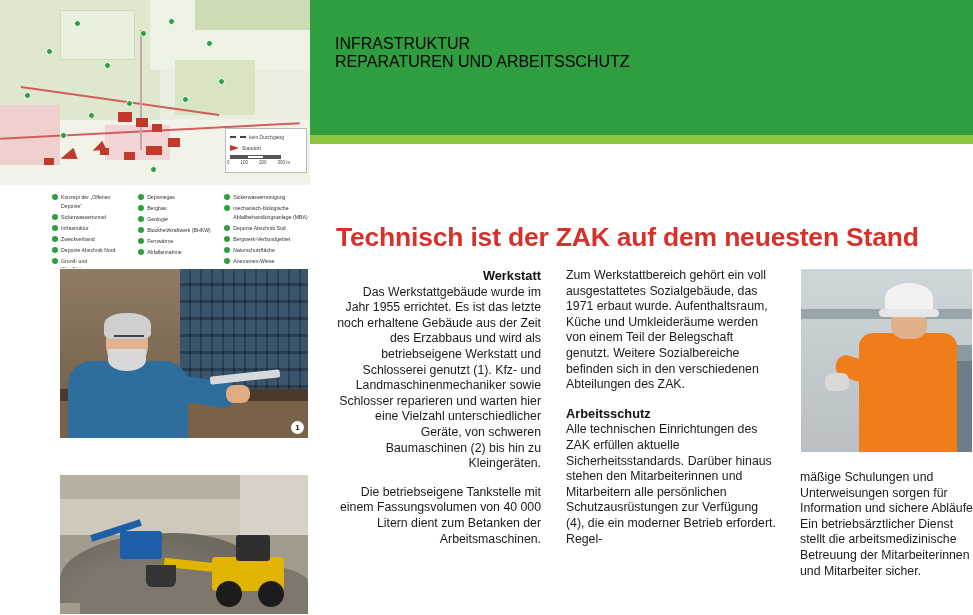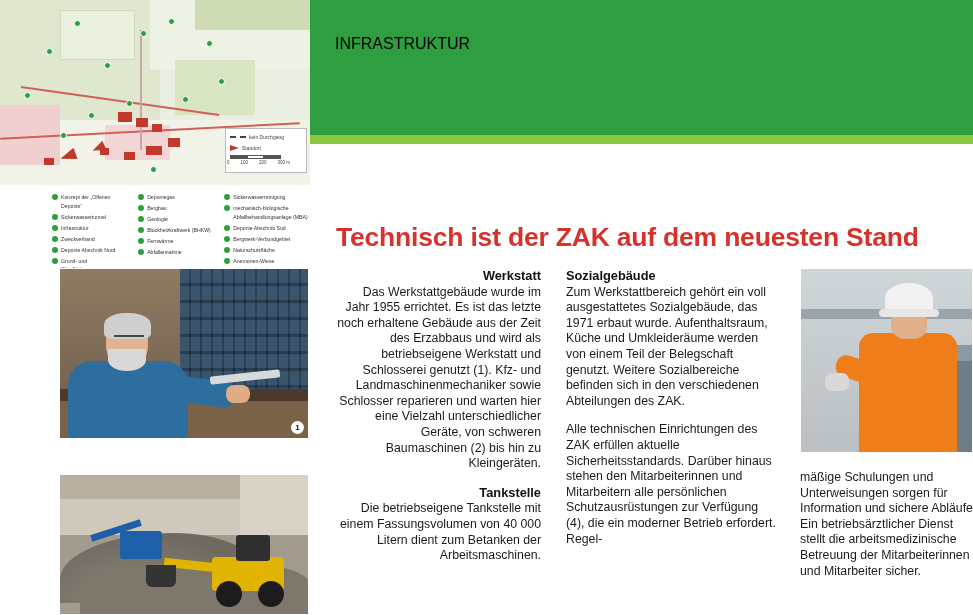--- a/index.html
+++ b/index.html
@@ -335,20 +335,21 @@
       <div class="legend-item">
           <span class="legend-bullet"></span>
           <span>Anemonen-Wiese</span>
         </div>
     </div>
   </div>
 
   <div class="header-band"></div>
   <div class="header-text">
     <div class="title-line">INFRASTRUKTUR</div>
+    <div class="title-line">REPARATUREN UND ARBEITSSCHUTZ</div>
   </div>
   <div class="header-underline"></div>
 
   <div class="red-headline">Technisch ist der ZAK auf dem neuesten Stand</div>
 
   <div class="photo photo-1">
     <div class="p1-wall"></div>
     <div class="p1-shelf"></div>
     <div class="p1-shelfbins"></div>
     <div class="p1-bench"></div>
@@ -391,27 +392,26 @@
     <div class="p3-arm"></div>
     <div class="p3-glove"></div>
     <div class="p3-face"></div>
     <div class="p3-helmet"></div>
     <div class="p3-helmet-brim"></div>
   </div>
 
   <div class="col col-1">
     <h3>Werkstatt</h3>
     <p>Das Werkstattgebäude wurde im Jahr 1955 errichtet. Es ist das letzte noch erhaltene Gebäude aus der Zeit des Erzabbaus und wird als betriebseigene Werkstatt und Schlosserei genutzt (1). Kfz- und Landmaschinenmechaniker sowie Schlosser reparieren und warten hier eine Vielzahl unterschiedlicher Geräte, von schweren Baumaschinen (2) bis hin zu Kleingeräten.</p>
-    <h3>Tankstelle</h3>
     <p>Die betriebseigene Tankstelle mit einem Fassungsvolumen von 40 000 Litern dient zum Betanken der Arbeitsmaschinen.</p>
   </div>
 
   <div class="col col-2">
-    <h3>Sozialgebäude</h3>
     <p>Zum Werkstattbereich gehört ein voll ausgestattetes Sozialgebäude, das 1971 erbaut wurde. Aufenthaltsraum, Küche und Umkleideräume werden von einem Teil der Belegschaft genutzt. Weitere Sozialbereiche befinden sich in den verschiedenen Abteilungen des ZAK.</p>
+    <h3>Arbeitsschutz</h3>
     <p>Alle technischen Einrichtungen des ZAK erfüllen aktuelle Sicherheitsstandards. Darüber hinaus stehen den Mitarbeiterinnen und Mitarbeitern alle persönlichen Schutzausrüstungen zur Verfügung (4), die ein moderner Betrieb erfordert. Regel-</p>
   </div>
 
   <div class="col col-3">
     <p>mäßige Schulungen und Unterweisungen sorgen für Information und sichere Abläufe. Ein betriebsärztlicher Dienst stellt die arbeitsmedizinische Betreuung der Mitarbeiterinnen und Mitarbeiter sicher.</p>
   </div>
 
 </div>
 
 </body></html>

